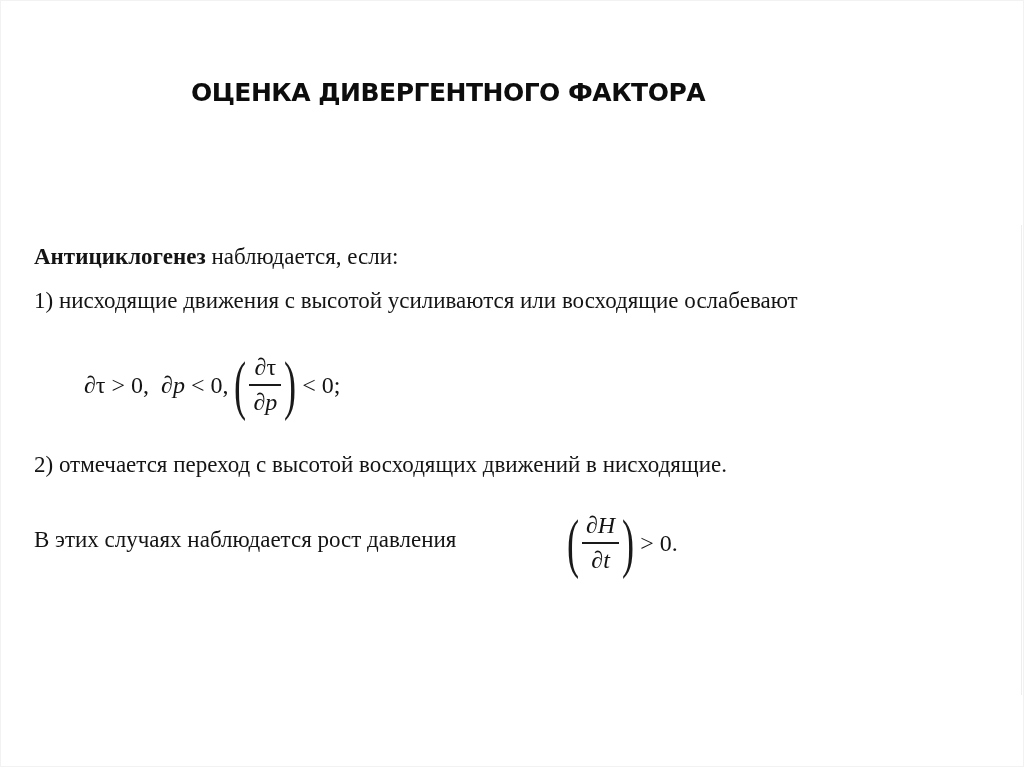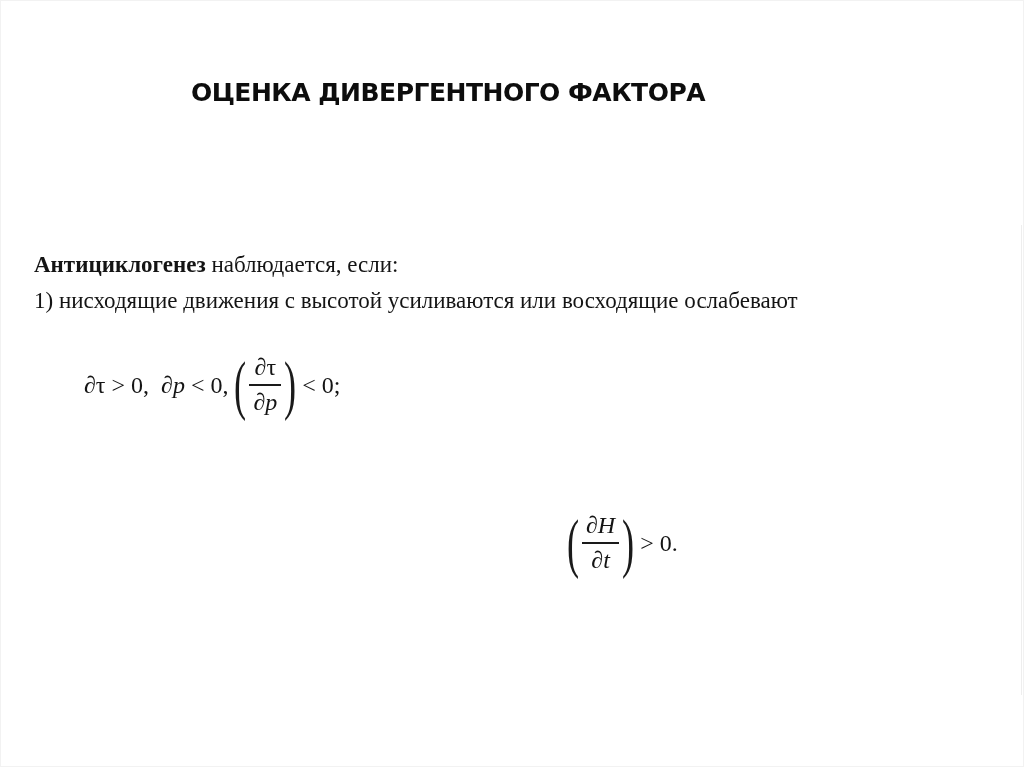--- a/index.html
+++ b/index.html
@@ -42,21 +42,21 @@
       position: absolute;
       left: 1021px; top: 225px;
       width: 1px; height: 470px;
       background: #eeeeee;
     }
     .line {
       position: absolute;
       white-space: nowrap;
       font-size: 23px;
     }
-    .intro { left: 34px; top: 252px; text-align: right; }
+    .intro { left: 34px; top: 244px; text-align: right; }
     .intro b { font-weight: bold; }
     .item1 { left: 34px; top: 288px; text-align: right; }
     .item2 { left: 34px; top: 452px; }
     .conclusion { left: 34px; top: 527px; }
 
     .math {
       position: absolute;
       font-family: Liberation Serif, serif;
       font-size: 24px;
       white-space: nowrap;
@@ -119,21 +119,23 @@
     <span class="frac">
       <span class="num">∂τ</span>
       <span class="bar"></span>
       <span class="den"><span>∂</span><i>p</i></span>
     </span>
     <span class="paren">)</span>
     <span class="gap-s"></span>
     <span>&lt; 0;</span>
   </div>
 
+  <div class="line item2">2) отмечается переход с высотой восходящих движений в нисходящие.</div>
 
+  <div class="line conclusion">В этих случаях наблюдается рост давления</div>
 
   <div class="math m2">
     <span class="paren">(</span>
     <span class="frac">
       <span class="num"><span>∂</span><i>H</i></span>
       <span class="bar"></span>
       <span class="den"><span>∂</span><i>t</i></span>
     </span>
     <span class="paren">)</span>
     <span class="gap-s"></span>

